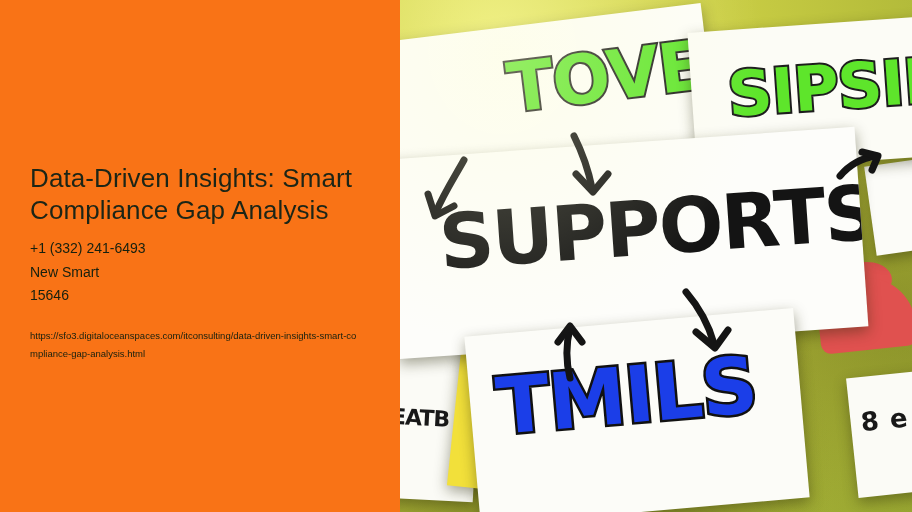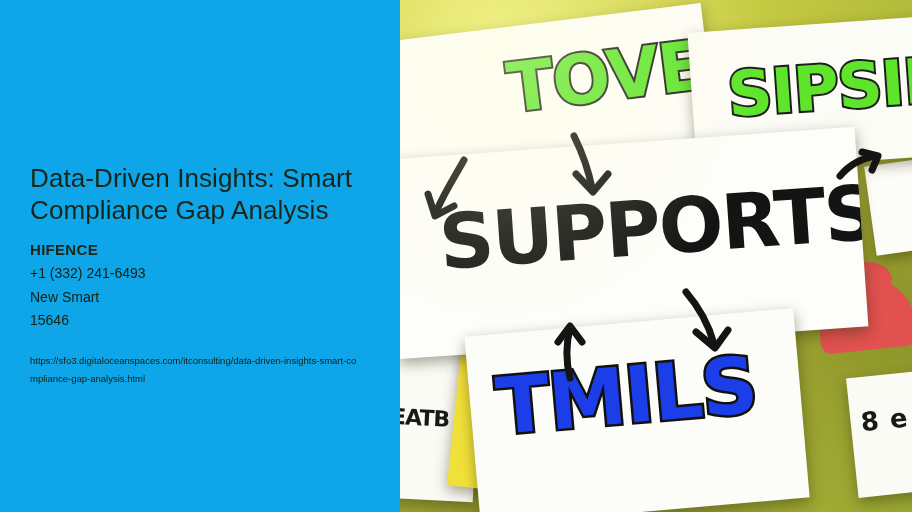--- a/index.html
+++ b/index.html
@@ -16,21 +16,21 @@
   .slide {
     position: relative;
     width: 912px;
     height: 512px;
     display: flex;
   }
   .left-panel {
     position: relative;
     width: 400px;
     height: 512px;
-    background: #0ea5e9;
+    background: #f97316;
     flex: 0 0 400px;
   }
   .text-block {
     position: absolute;
     left: 30px;
     top: 163px;
     width: 350px;
   }
   .title {
     font-family: "Liberation Sans", sans-serif;
@@ -267,21 +267,20 @@
   }
 </style>
 </head>
 <body>
 
 <div class="slide">
 
   <div class="left-panel">
     <div class="text-block">
       <h1 class="title">Data-Driven Insights: Smart Compliance Gap Analysis</h1>
-      <div class="company">HIFENCE</div>
       <div class="detail">+1 (332) 241-6493</div>
       <div class="detail">New Smart</div>
       <div class="detail">15646</div>
       <div class="url">
         <span>https://sfo3.digitaloceanspaces.com/itconsulting/data-driven-insig</span><span>hts-smart-compliance-gap-analysis.html</span>
       </div>
     </div>
   </div>
 
   <div class="right-panel">

